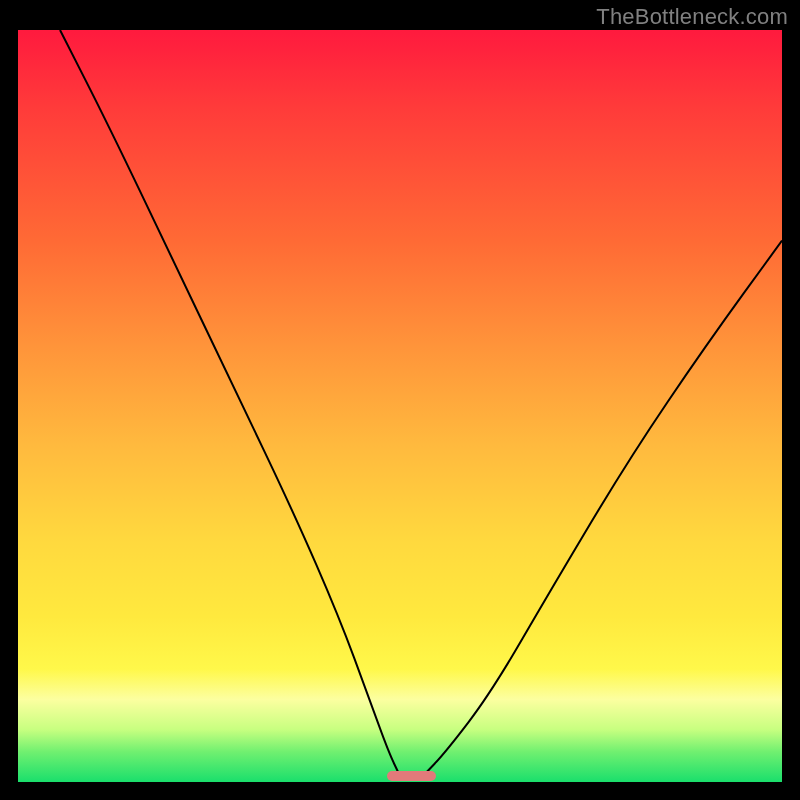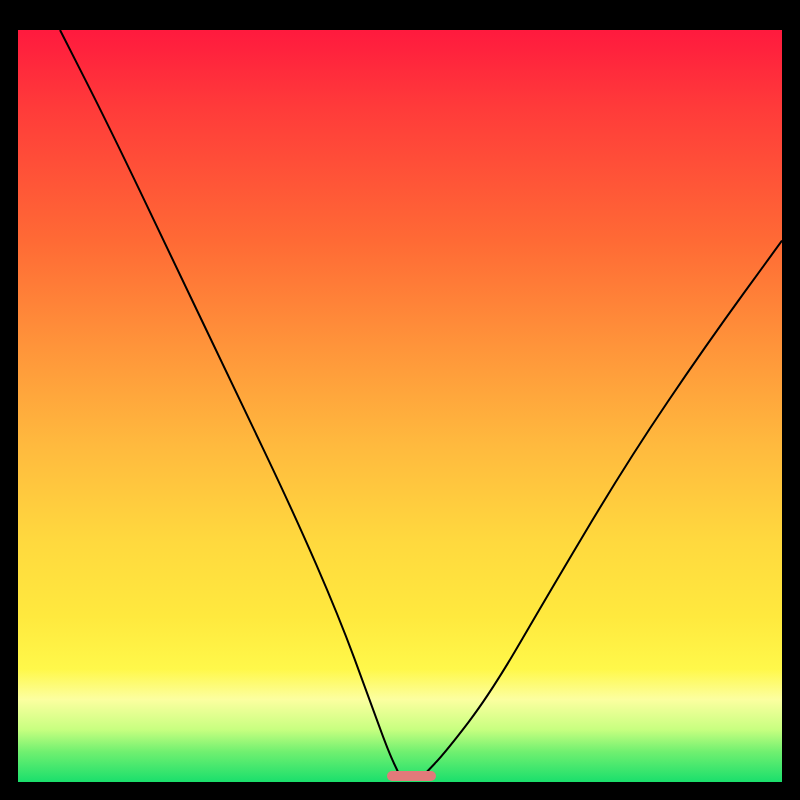--- a/index.html
+++ b/index.html
@@ -60,20 +60,21 @@
     position: absolute;
     height: 10px;
     border-radius: 5px;
     background: #e27a7a;
   }
 </style>
 </head>
 <body>
 
 <div class="frame">
+  <div class="watermark">TheBottleneck.com</div>
 
   <div class="plot">
     <svg class="curve-svg" viewBox="0 0 100 100" preserveAspectRatio="none">
       <path fill="none" stroke="#000" stroke-width="2" vector-effect="non-scaling-stroke" d="M 5.5 0 Q 5.5 0 8.75 6.5 Q 12 13 16 21.5 Q 20 30 24 38.5 Q 28 47 32 55.5 Q 36 64 39 71 Q 42 78 44 83.5 Q 46 89 47.25 92.5 Q 48.5 96 49.25 97.6 T 50 99.2"></path>
       <path fill="none" stroke="#000" stroke-width="2" vector-effect="non-scaling-stroke" d="M 53 99.2 Q 53 99.2 54.5 97.6 Q 56 96 59 92 Q 62 88 66 81 Q 70 74 75 65.5 Q 80 57 85 49.5 Q 90 42 95 35 T 100 28"></path>
     </svg>
     <div class="marker" style="left: 368.63px; top: 740.984px; width: 49.66px; background: rgb(226, 122, 122);"></div>
   </div>
 </div>
 

